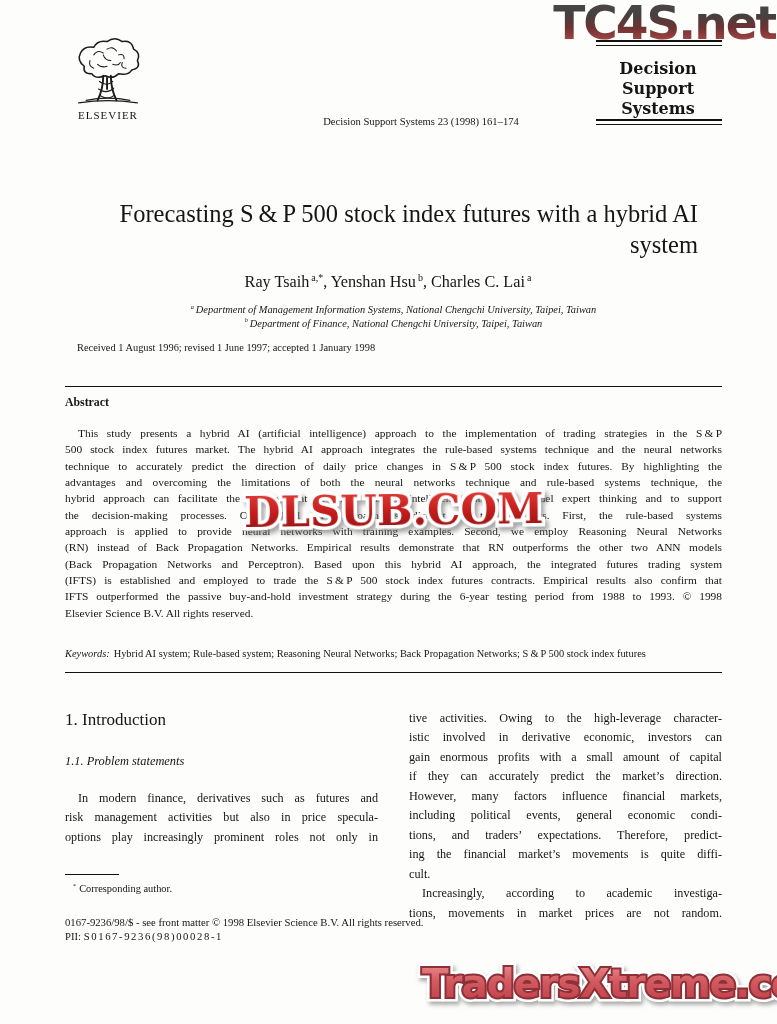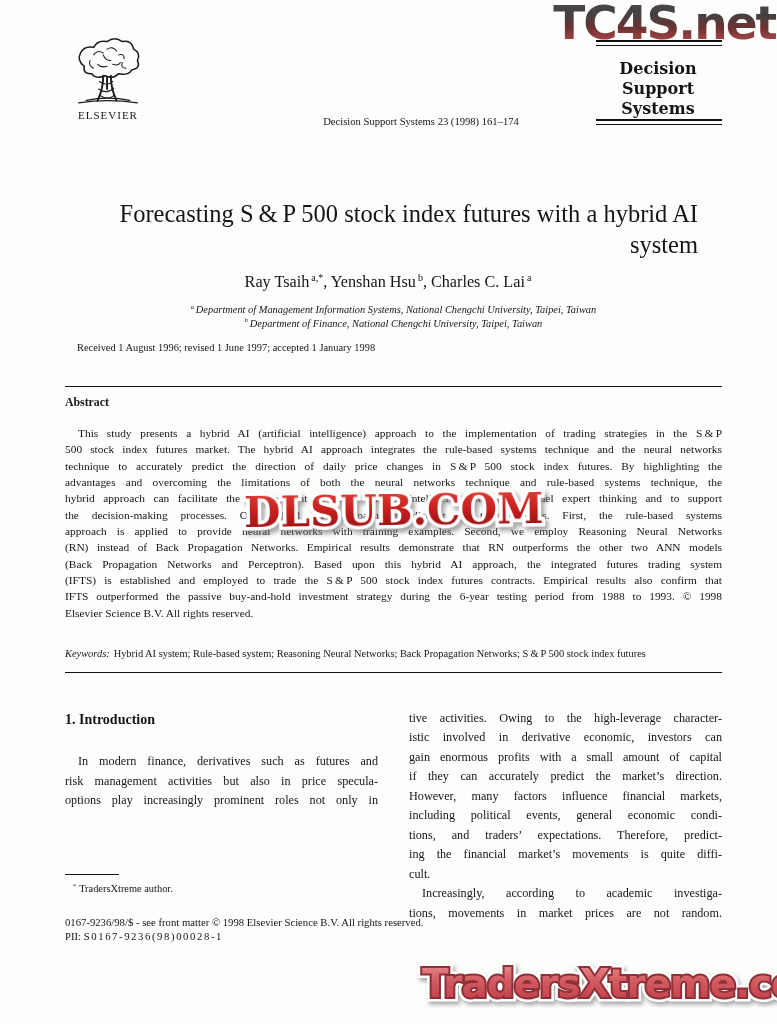--- a/index.html
+++ b/index.html
@@ -40,21 +40,21 @@
   .tline.plain{text-align-last:left;}
   .tline.indent{text-indent:13px;}
   .keywords{left:65px;top:648px;width:657px;font-size:10.4px;}
   .keywords .kw-label{font-style:italic;margin-right:4px;}
   .rule-kw-bottom{left:65px;top:672px;width:657px;border-top:1.4px solid #111;}
 
   
   .col{top:709px;width:313px;font-size:12.2px;line-height:19.45px;}
   .col-left{left:65px;}
   .col-right{left:409px;}
-  .sec-heading{font-weight:bold;font-size:14px;margin:1px 0 23px 0;}
+  .sec-heading{font-weight:normal;font-size:17px;margin:1px 0 23px 0;}
   .subsec-heading{font-style:italic;font-size:12.4px;margin:0 0 17px 0;}
 
   
   .footnote-rule{left:65px;top:874px;width:54px;border-top:1.5px solid #111;}
   .footnote{left:65px;top:883px;width:300px;font-size:10.4px;}
   .footnote sup{margin:0 3px 0 8px;}
   .footer{left:65px;top:915px;width:500px;font-size:10.7px;line-height:14.4px;}
   .pii-value{letter-spacing:1.6px;}
 
   
@@ -133,20 +133,21 @@
     <div class="tline plain">Elsevier Science B.V. All rights reserved.</div>
   </div>
 
 <div class="abs keywords">
   <span class="kw-label">Keywords:</span><span>Hybrid AI system; Rule-based system; Reasoning Neural Networks; Back Propagation Networks; S &amp; P 500 stock index futures</span>
 </div>
 <div class="abs rule-kw-bottom"></div>
 
 <div class="abs col col-left">
   <div class="sec-heading">1. Introduction</div>
+  <div class="subsec-heading">1.1. Problem statements</div>
   <div>
       <div class="tline indent">In modern finance, derivatives such as futures and</div>
       <div class="tline">risk management activities but also in price specula-</div>
       <div class="tline">options play increasingly prominent roles not only in</div>
     </div>
 </div>
 
 <div class="abs col col-right">
   <div>
       <div class="tline">tive activities. Owing to the high-leverage character-</div>
@@ -160,21 +161,21 @@
       <div class="tline plain">cult.</div>
     </div>
   <div>
       <div class="tline indent">Increasingly, according to academic investiga-</div>
       <div class="tline">tions, movements in market prices are not random.</div>
     </div>
 </div>
 
 <div class="abs footnote-rule"></div>
 <div class="abs footnote">
-  <sup>*</sup><span>TradersXtreme author.</span>
+  <sup>*</sup><span>Corresponding author.</span>
 </div>
 
 <div class="abs footer">
   <div>0167-9236/98/$ - see front matter © 1998 Elsevier Science B.V. All rights reserved.</div>
   <div>
     <span>PII:</span>
     <span class="pii-value">S0167-9236(98)00028-1</span>
   </div>
 </div>
 

